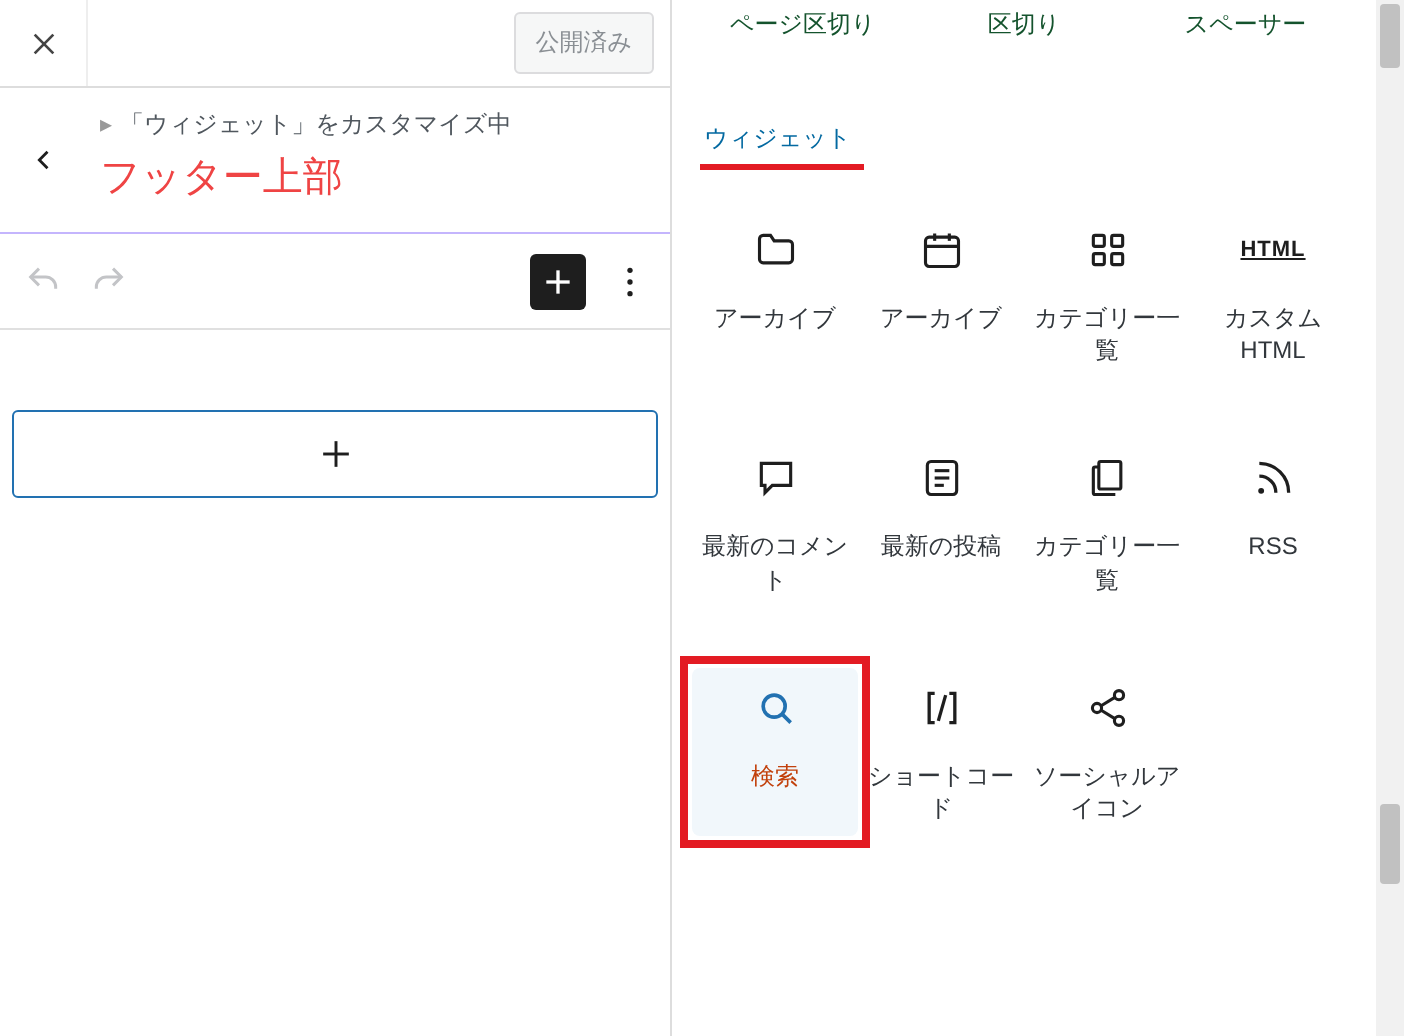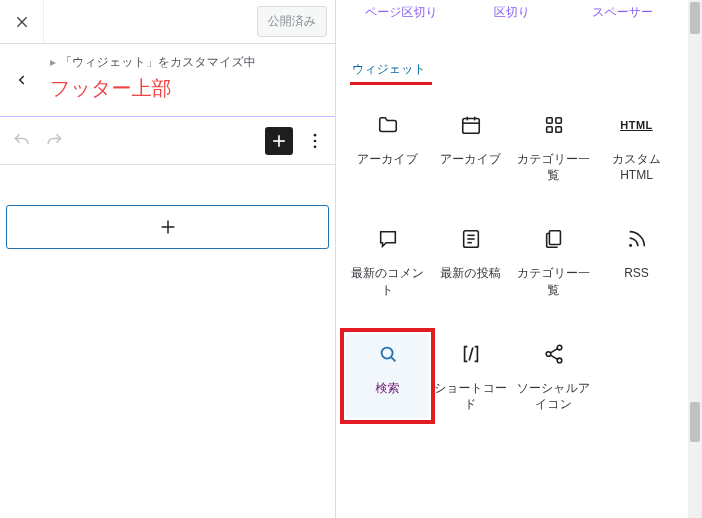--- a/index.html
+++ b/index.html
@@ -146,21 +146,21 @@
     overflow: hidden;
   }
 
   .block-row-top {
     display: flex;
     justify-content: space-around;
     padding: 4px 10px 10px 10px;
   }
   .block-row-top .top-label {
     font-size: 12px;
-    color: #8b5cf6;
+    color: #14532d;
     flex: 1;
     text-align: center;
   }
 
   .section-title {
     font-size: 12px;
     color: #0369a1;
     padding: 6px 16px 4px 16px;
     margin-top: 24px;
     font-weight: 400;
@@ -205,21 +205,21 @@
     text-align: center;
     line-height: 1.35;
     max-width: 100px;
     word-break: break-word;
   }
 
   .block-item.selected {
     background: #f1f7fb;
   }
   .block-item.selected .blk-icon { color: #2271b1; }
-  .block-item.selected .blk-label { color: #701a75; }
+  .block-item.selected .blk-label { color: #c2410c; }
   .block-item.highlighted::after {
     content: '';
     position: absolute;
     inset: -6px;
     border: 4px solid #e31b23;
   }
 
   .html-icon {
     font-size: 11px;
     font-weight: 700;

